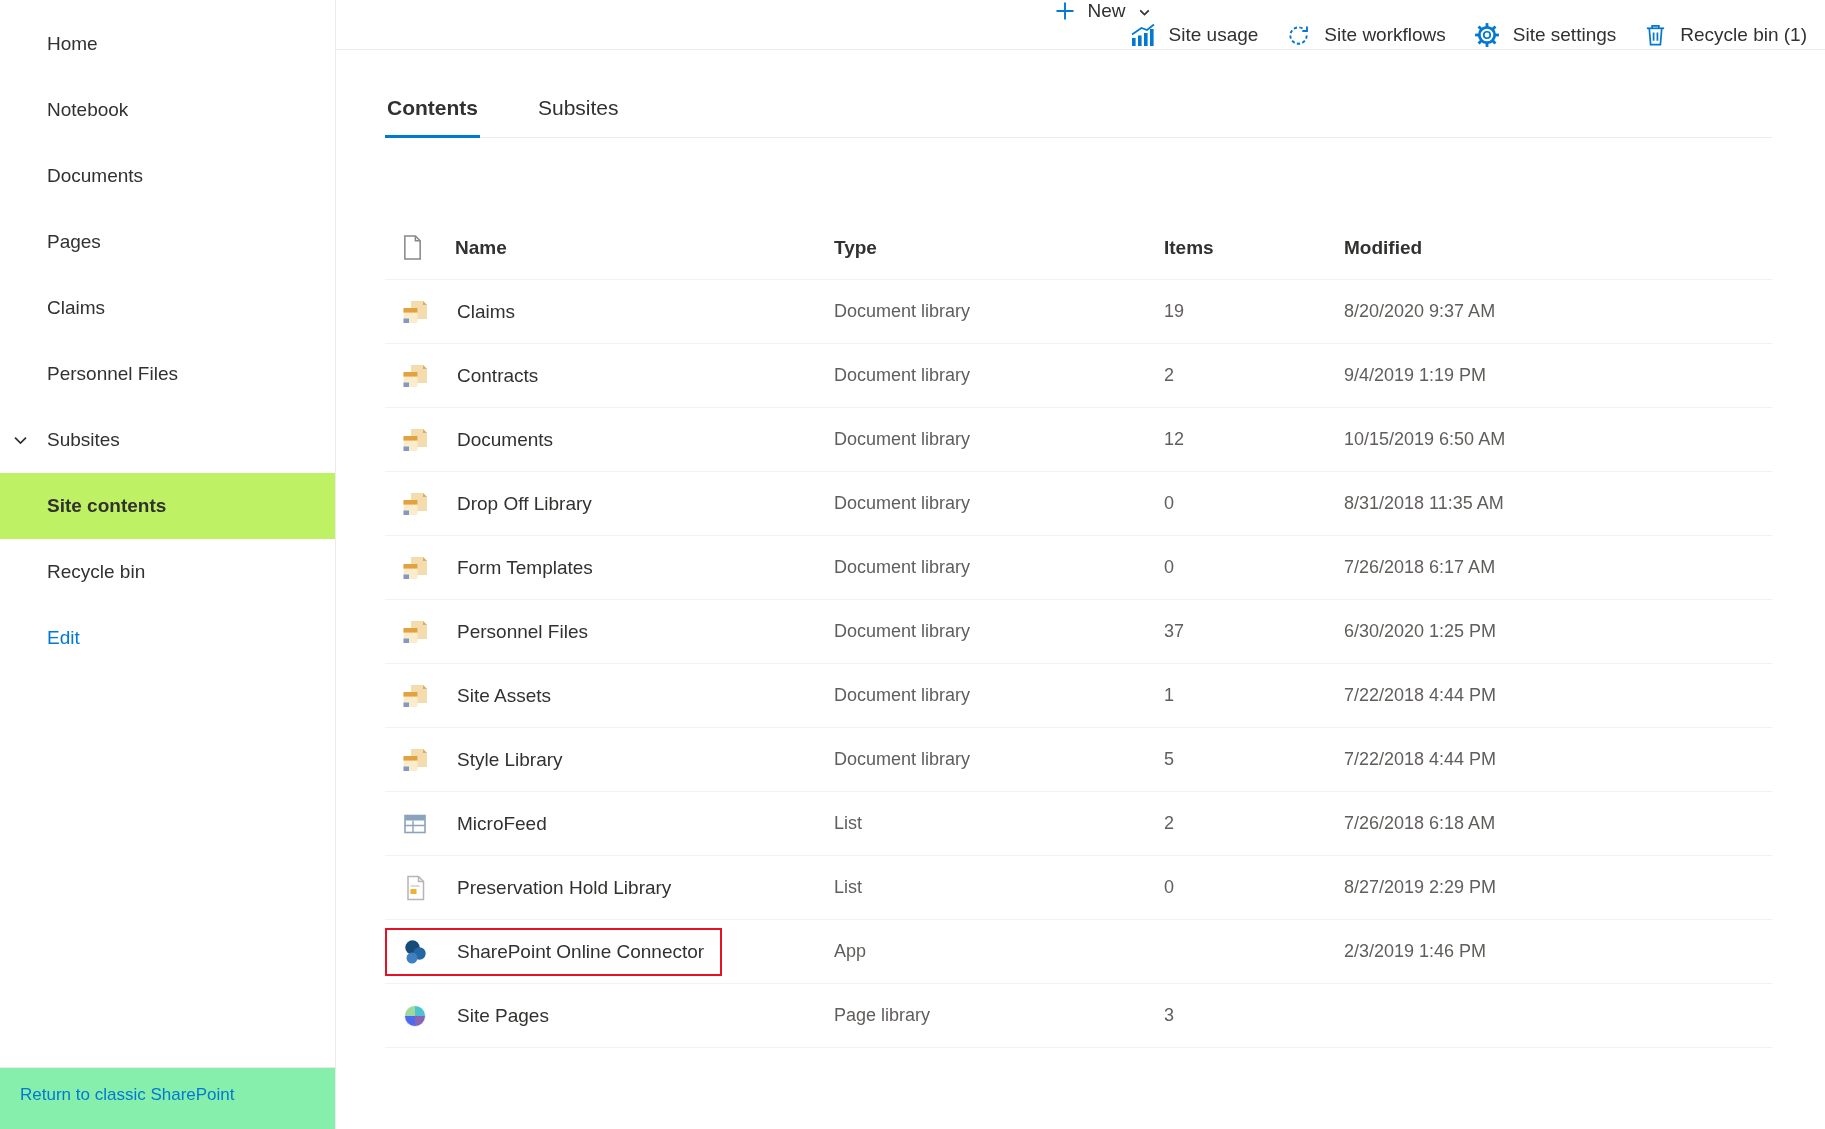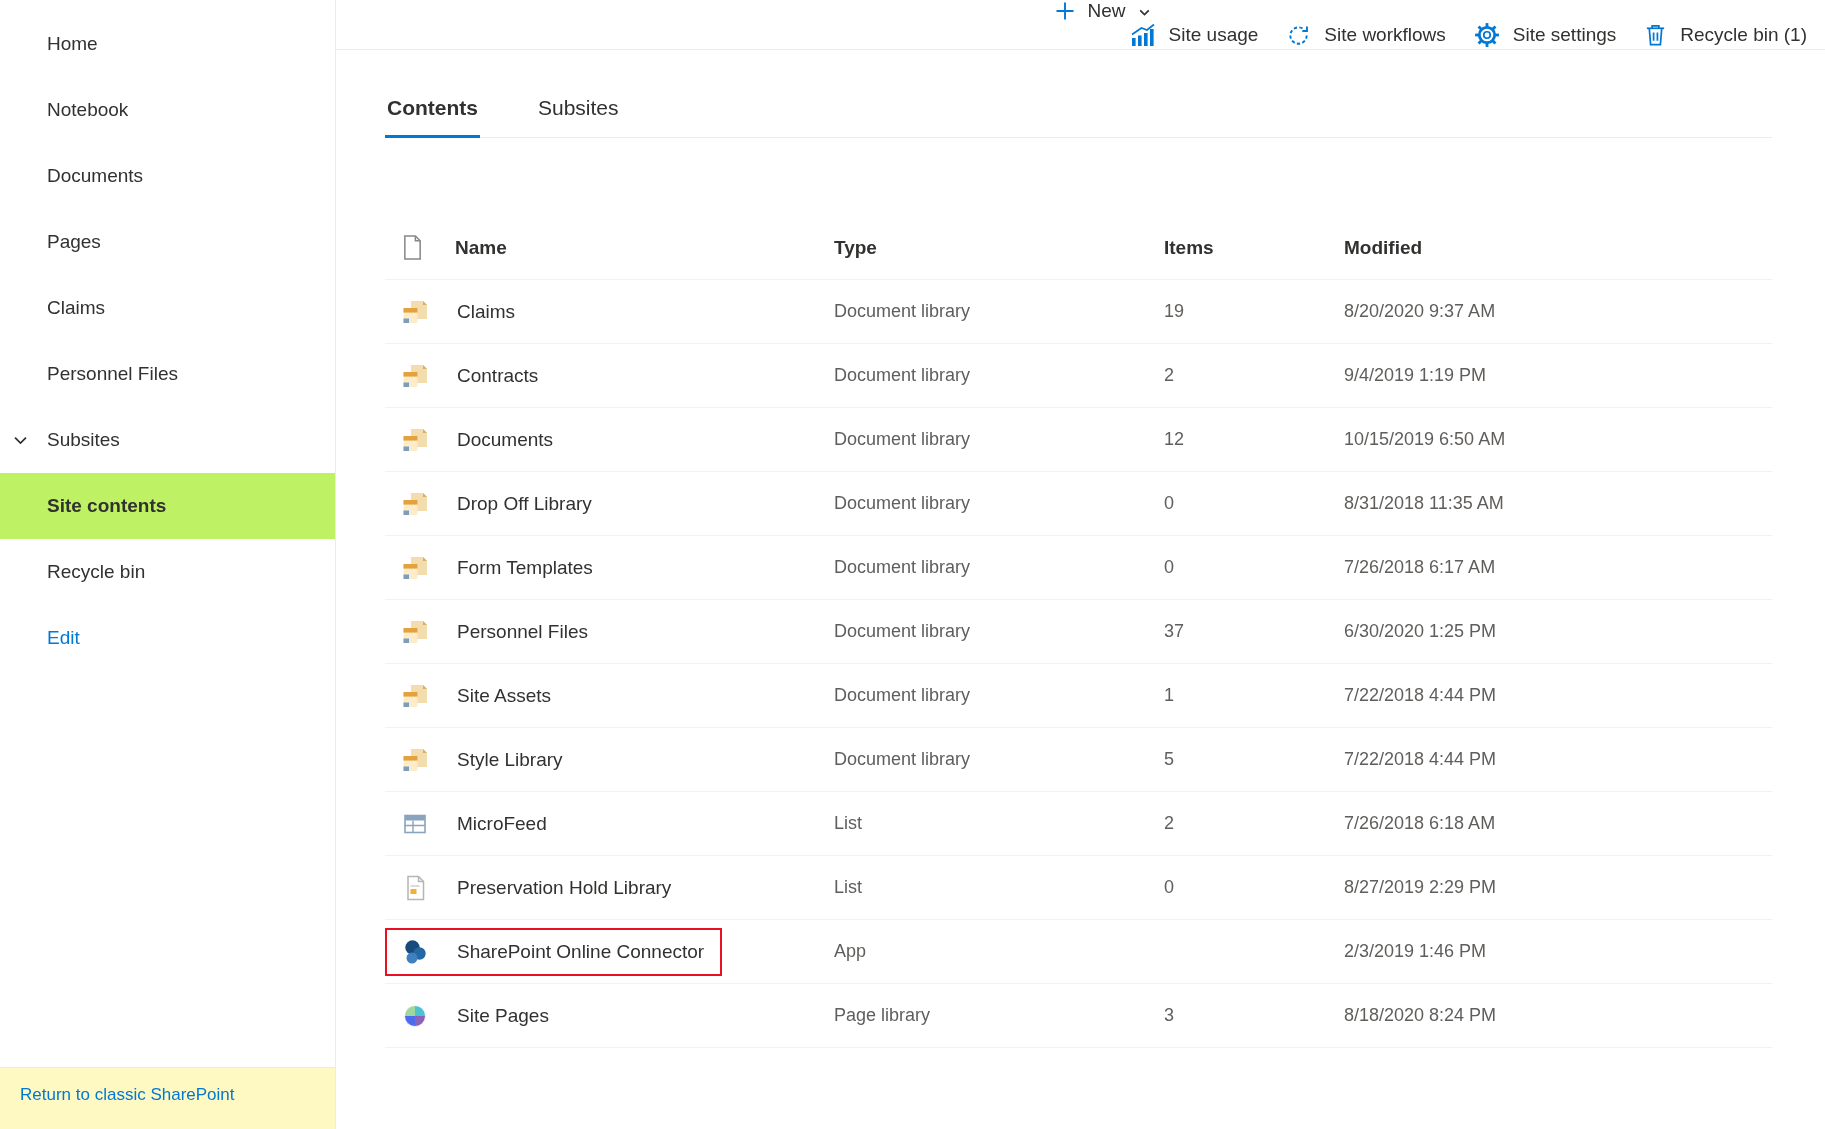--- a/index.html
+++ b/index.html
@@ -18,21 +18,21 @@
   .nav-item {
     height:66px; display:flex; align-items:center;
     padding-left:47px; font-size:19px; cursor:pointer; position:relative;
     white-space:nowrap;
   }
   .nav-item.selected { background:#bef264; font-weight:bold; }
   .nav-item .chev { position:absolute; left:12px; top:50%; transform:translateY(-50%); display:flex; }
   .nav-item.edit-link { color:#0078d4; }
   .sidebar-footer {
     position:absolute; left:0; right:0; bottom:0;
-    border-top:1px solid #edebe9; padding:17px 20px 24px 20px; background:#fef9c3;
+    border-top:1px solid #edebe9; padding:17px 20px 24px 20px; background:#86efac;
   }
   .sidebar-footer .footer-link { color:#0078d4; font-size:17px; cursor:pointer; text-decoration:none; white-space:nowrap; }
 
   
   .main { flex:1; display:flex; flex-direction:column; min-width:0; }
 
   .command-bar {
     height:50px; flex-shrink:0; display:flex; align-items:center;
     padding:0 4px 0 49px; border-bottom:1px solid #eaeaea;flex-direction:column;
   }
@@ -412,17 +412,16 @@
                   <path d="M14 14 14 24.5 A10.5 10.5 0 0 1 3.5 14 Z" fill="#4f6bed"></path>
                   <path d="M14 14 3.5 14 A10.5 10.5 0 0 1 14 3.5 Z" fill="#9fd89f"></path>
                   <circle cx="14" cy="14" r="10.5" fill="none" stroke="#ffffff" stroke-width="0.8"></circle>
                 </svg>
               </span>
         <span class="row-name">Site Pages</span>
       </div>
     </div>
     <span class="c-type">Page library</span>
     <span class="c-items">3</span>
-    <span class="c-mod">8/18/2020 8:24 PM</span>
   </div>
 </div>
   </div>
 </main>
 
 </body></html>

